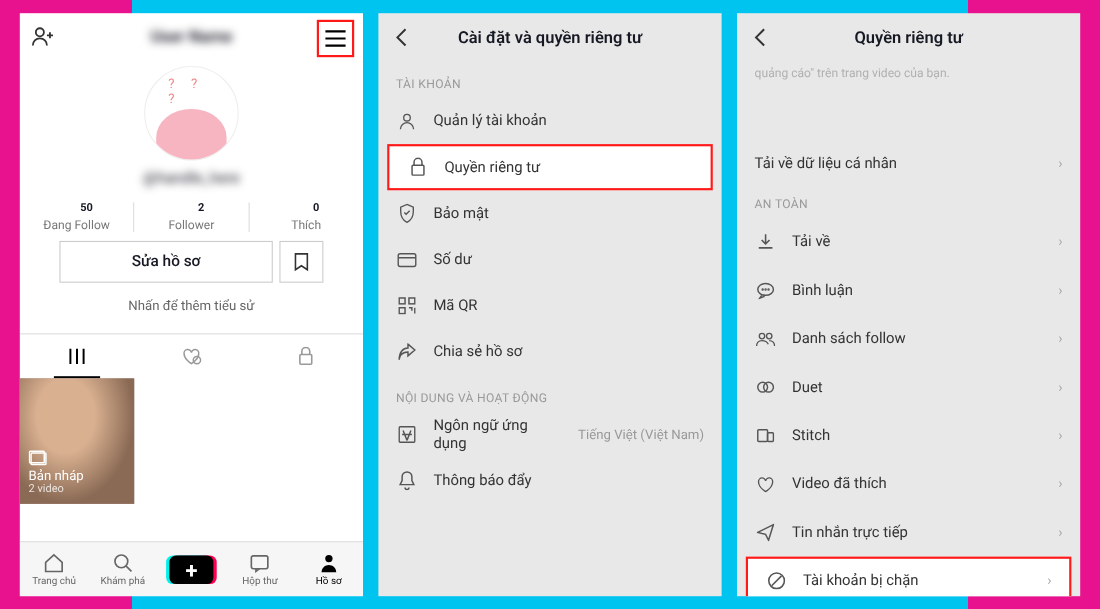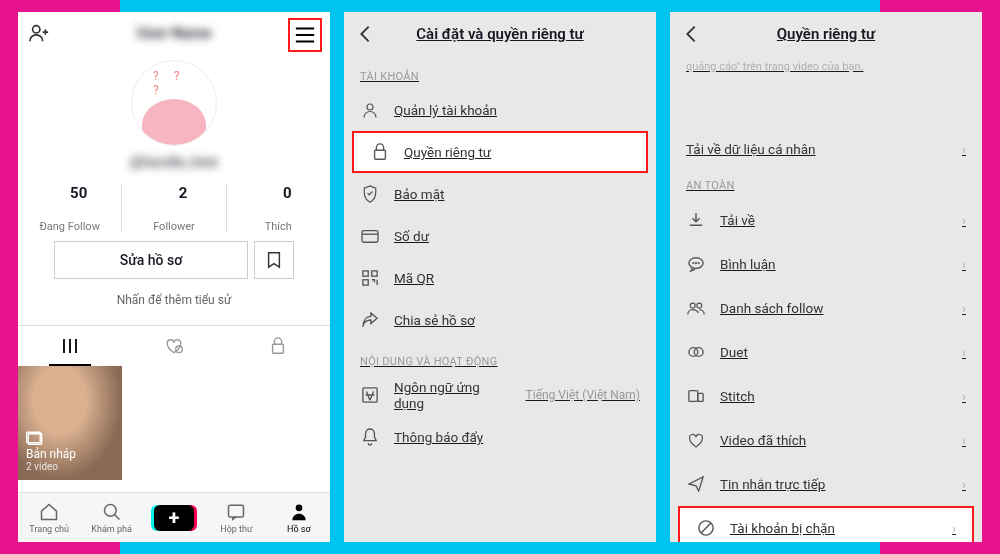--- a/index.html
+++ b/index.html
@@ -14,21 +14,21 @@
   }
   .panel {
     width: 312px;
     height: 530px;
     background: #fff;
     position: relative;
     overflow: hidden;
     font-size: 13px;
     color: #161823;
   }
-  .panel.dim { background: #e8e8e8; text-decoration: underline; }
+  .panel.dim { background: #e8e8e8; }
   .hdr {
     height: 44px; display: flex; align-items: center; justify-content: center;
     position: relative;
   }
   .hdr-title { font-weight: 600; font-size: 15px; }
   .hdr-left { position: absolute; left: 10px; top: 0; bottom: 0; display: flex; align-items: center; }
   .hdr-right { position: absolute; right: 8px; top: 6px; }
   .icon { display:inline-flex; align-items:center; justify-content:center; }
   svg { display:block; }
   
@@ -40,22 +40,22 @@
     width:86px; height:86px; border-radius:50%;
     background:#fff; border:1px solid #eee; position:relative;
     display:flex; align-items:flex-end; justify-content:center; overflow:hidden;
   }
   .blob{ width:64px; height:52px; background:#f6b5c1; border-radius:50% 50% 36% 36%; position:relative; top:6px;}
   .qmarks{ position:absolute; top:8px; left:50%; transform:translateX(-50%); color:#e88; font-size:12px; letter-spacing:6px;}
   .phandle{ margin-top:8px; font-size:14px; filter:blur(4px);}
   .stats{ display:flex; width:100%; margin-top:14px;}
   .stat{ flex:1; text-align:center; border-right:1px solid #ddd;}
   .stat:last-child{ border-right:none;}
-  .stat .n{ font-weight:700; font-size:15px;padding-left:18px;}
-  .stat .l{ font-size:11px; color:#777; margin-top:18px;}
+  .stat .n{ font-weight:700; font-size:10px;padding-left:18px;}
+  .stat .l{ font-size:11px; color:#777; margin-top:3px;}
   .btnrow{ display:flex; gap:6px; margin:8px 36px 0;}
   .editbtn{ flex:1; border:1px solid #ccc; height:38px; display:flex; align-items:center; justify-content:center; font-size:14px; font-weight:500;}
   .bkbtn{ width:40px; border:1px solid #ccc; display:flex; align-items:center; justify-content:center;}
   .bio{ text-align:center; font-size:12px; color:#666; margin-top:14px;}
   .ptabs{ display:flex; border-top:1px solid #ddd; margin-top:18px; }
   .ptab{ flex:1; height:40px; display:flex; align-items:center; justify-content:center; color:#888;}
   .ptab.active{ color:#000; position:relative;}
   .ptab.active::after{ content:""; position:absolute; bottom:0; left:30%; right:30%; height:2px; background:#000;}
   .thumbrow{ display:flex;}
   .thumb{ width:104px; height:114px; background:#a88; position:relative; display:flex; flex-direction:column; justify-content:flex-end; padding:8px; color:#fff;}

